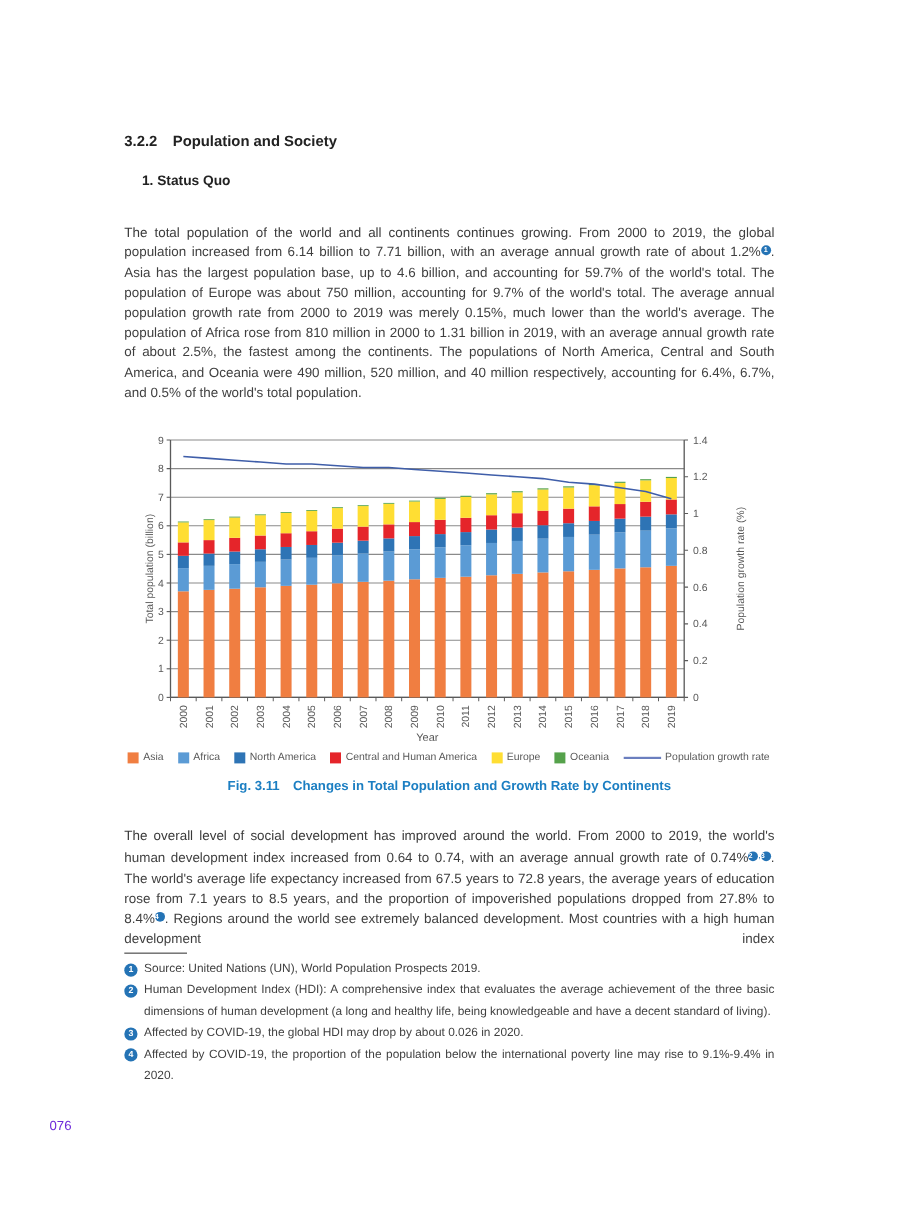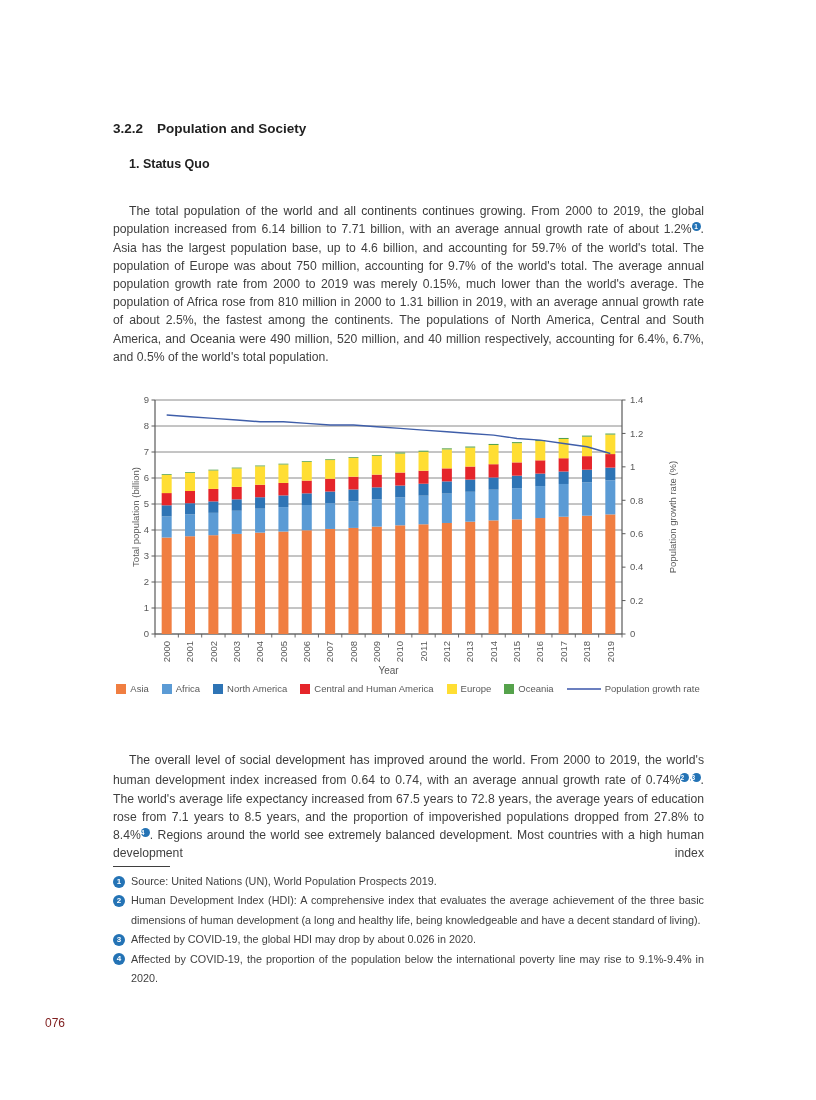--- a/index.html
+++ b/index.html
@@ -5,40 +5,40 @@
   html,body{margin:0;padding:0;}
   body{background:#ffffff;font-family:"Liberation Sans", sans-serif;}
   .page{position:relative;width:724px;height:1100px;background:#ffffff;overflow:hidden;color:#3f3f3f;}
   .abs{position:absolute;}
   .heading{left:113px;top:121px;width:591px;font-size:13.5px;font-weight:bold;color:#222222;}
   .heading .num{margin-right:14px;}
   .subheading{left:113px;top:157px;width:591px;font-size:12.5px;font-weight:bold;color:#222222;margin-left:16px;}
   .para{left:113px;width:591px;font-size:12.2px;line-height:18.2px;color:#3f3f3f;text-align:justify;}
   #para1{top:190px;}
   #para2{top:739px;text-align-last:justify;}
-  .lead{color:#3a3a3a;margin-left:16px;}
+  .lead{color:#3a3a3a;}
   .fnref{display:inline-block;width:9px;height:9px;border-radius:50%;background:#2473b5;color:#ffffff;
          font-size:6.5px;line-height:9px;text-align:center;vertical-align:4px;font-weight:bold;}
   .fnsep{font-size:8px;color:#2473b5;vertical-align:4px;}
   .chart-block{left:130px;top:393px;width:556px;height:306px;}
   .chart-block svg{display:block;}
   .legend{display:flex;justify-content:center;align-items:flex-end;gap:13px;margin-top:2px;
           font-size:9.5px;color:#595959;white-space:nowrap;}
   .legend .item{display:flex;align-items:center;gap:4px;}
   .legend .sw{width:10px;height:10px;display:inline-block;}
   .legend .linesw{width:34px;height:0;border-top:2px solid #6b7fbf;display:inline-block;}
   .caption{left:113px;top:707px;width:591px;text-align:center;font-size:12px;font-weight:bold;color:#1b7ec2;}
   .caption .cap-label{margin-right:12px;}
   .fnrule{left:113px;top:866px;width:57px;border-top:1.4px solid #3f3f3f;height:0;}
   .footnotes{left:113px;top:872px;width:591px;font-size:10.8px;line-height:19.4px;color:#3f3f3f;}
   .footnote{display:flex;}
   .fnmark{flex:0 0 auto;width:12px;height:12px;border-radius:50%;background:#2473b5;color:#ffffff;
           font-size:8px;line-height:12px;text-align:center;font-weight:bold;margin-right:6px;margin-top:3.5px;}
   .fntext{flex:1;text-align:justify;}
-  .pagenum{left:45px;top:1016px;font-size:12px;color:#7f1d1d;text-align:right;}
+  .pagenum{left:45px;top:1016px;font-size:12px;color:#6d28d9;text-align:right;}
 </style>
 </head>
 <body>
 
 <div class="page">
 
   <div class="abs heading">
     <span class="num">3.2.2</span><span>Population and Society</span>
   </div>
 
@@ -288,20 +288,23 @@
           <span class="sw" style="background: rgb(85, 162, 75);"></span>
           <span>Oceania</span>
         </span>
         <span class="item">
           <span class="linesw"></span>
           <span>Population growth rate</span>
         </span>
       </div>
   </div>
 
+  <div class="abs caption">
+    <span class="cap-label">Fig. 3.11</span><span>Changes in Total Population and Growth Rate by Continents</span>
+  </div>
 
   <p class="abs para" id="para2"><span class="lead">The overall level of social development has improved around the world.</span><span> From 2000 to 2019, the world's human development index increased from 0.64 to 0.74, with an average annual growth rate of 0.74%</span><span class="fnref">2</span><span class="fnsep">,</span><span class="fnref">3</span><span>. The world's average life expectancy increased from 67.5 years to 72.8 years, the average years of education rose from 7.1 years to 8.5 years, and the proportion of impoverished populations dropped from 27.8% to 8.4%</span><span class="fnref">4</span><span>. Regions around the world see extremely balanced development. Most countries with a high human development index</span></p>
 
   <div class="abs fnrule"></div>
 
   <div class="abs footnotes">
     <div class="footnote">
       <span class="fnmark">1</span>
       <span class="fntext">Source: United Nations (UN), World Population Prospects 2019.</span>
     </div>

